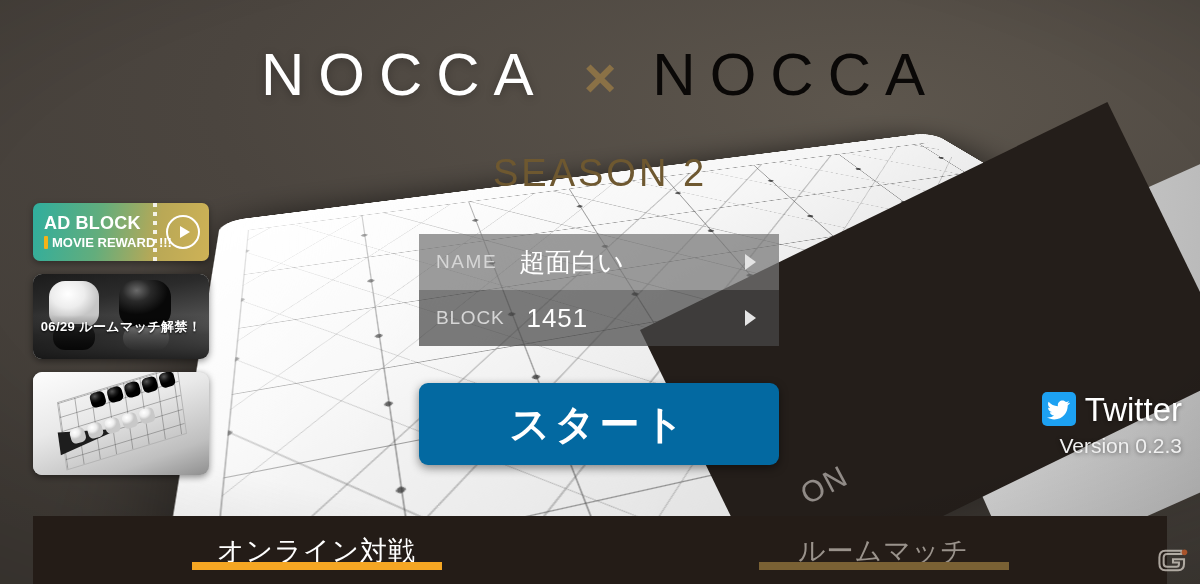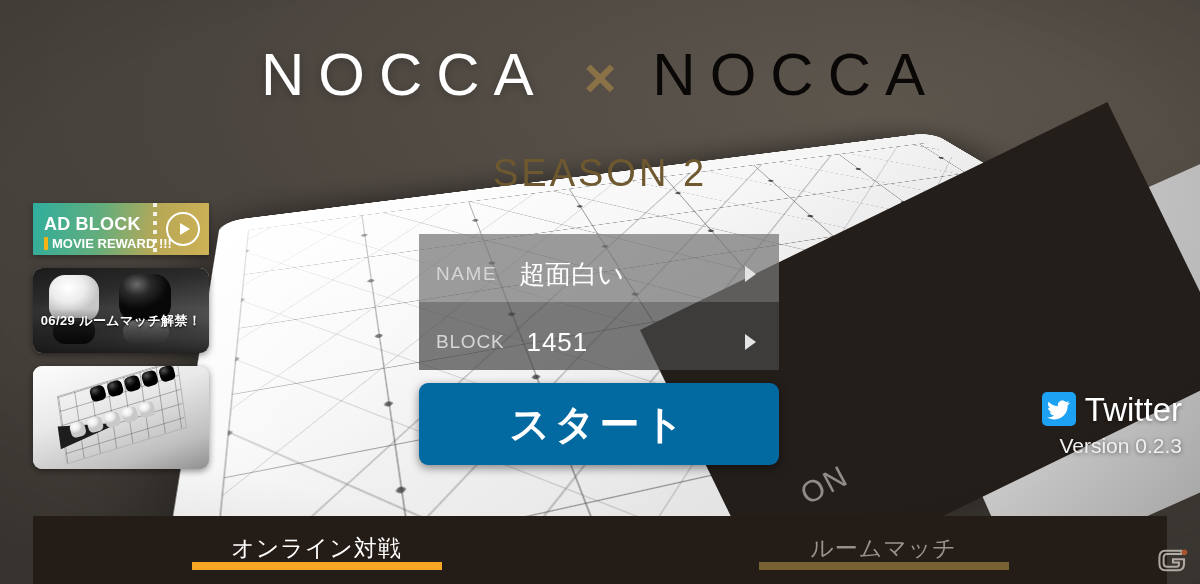--- a/index.html
+++ b/index.html
@@ -157,25 +157,25 @@
     top: 203px;
     width: 176px;
     display: flex;
     flex-direction: column;
     gap: 13px;
   }
 
   
   .ad-ticket {
     position: relative;
-    height: 52px;
-    border-radius: 1px;
+    height: 58px;
+    border-radius: 7px;
     background: linear-gradient(100deg, #2fae9e 0%, #63ad7c 38%, #b9a856 70%, #ceb256 100%);
     display: flex;
-    align-items: flex-end;
+    align-items: center;
     overflow: hidden;
     box-shadow: 0 2px 6px rgba(0,0,0,.35);
     cursor: pointer;
   }
   .ad-ticket-left {
     flex: 1 1 auto;
     padding: 4px 0 4px 11px;
     min-width: 0;
   }
   .ad-title {
@@ -340,21 +340,21 @@
   .info-panel {
     position: absolute;
     left: 419px;
     top: 234px;
     width: 360px;
   }
   .info-row {
     display: flex;
     align-items: center;
     height: 56px;
-    padding: 12px 0 0 17px;
+    padding: 0 0 0 17px;
     cursor: pointer;
   }
   .info-row.name   { background: rgba(118,118,118,.72); }
   .info-row.rating { background: rgba(72,72,72,.72); }
   .info-label {
     color: #d6d6d6;
     font-size: 19px;
     letter-spacing: 1.6px;
     font-weight: 400;
     flex: none;
@@ -457,21 +457,21 @@
     position: relative;
     flex: 1 1 0;
     background: #241c17;
     display: flex;
     align-items: flex-start;
     justify-content: center;
     padding-top: 17px;
     cursor: pointer;
   }
   .tab-label {
-    font-size: 23px;
+    font-size: 27px;
     font-weight: 400;
     letter-spacing: 1px;
   }
   .tab.active .tab-label   { color: #ffffff; }
   .tab.inactive .tab-label { color: #9a938c; }
   .tab-underline {
     position: absolute;
     left: 50%;
     transform: translateX(-50%);
     bottom: 14px;

